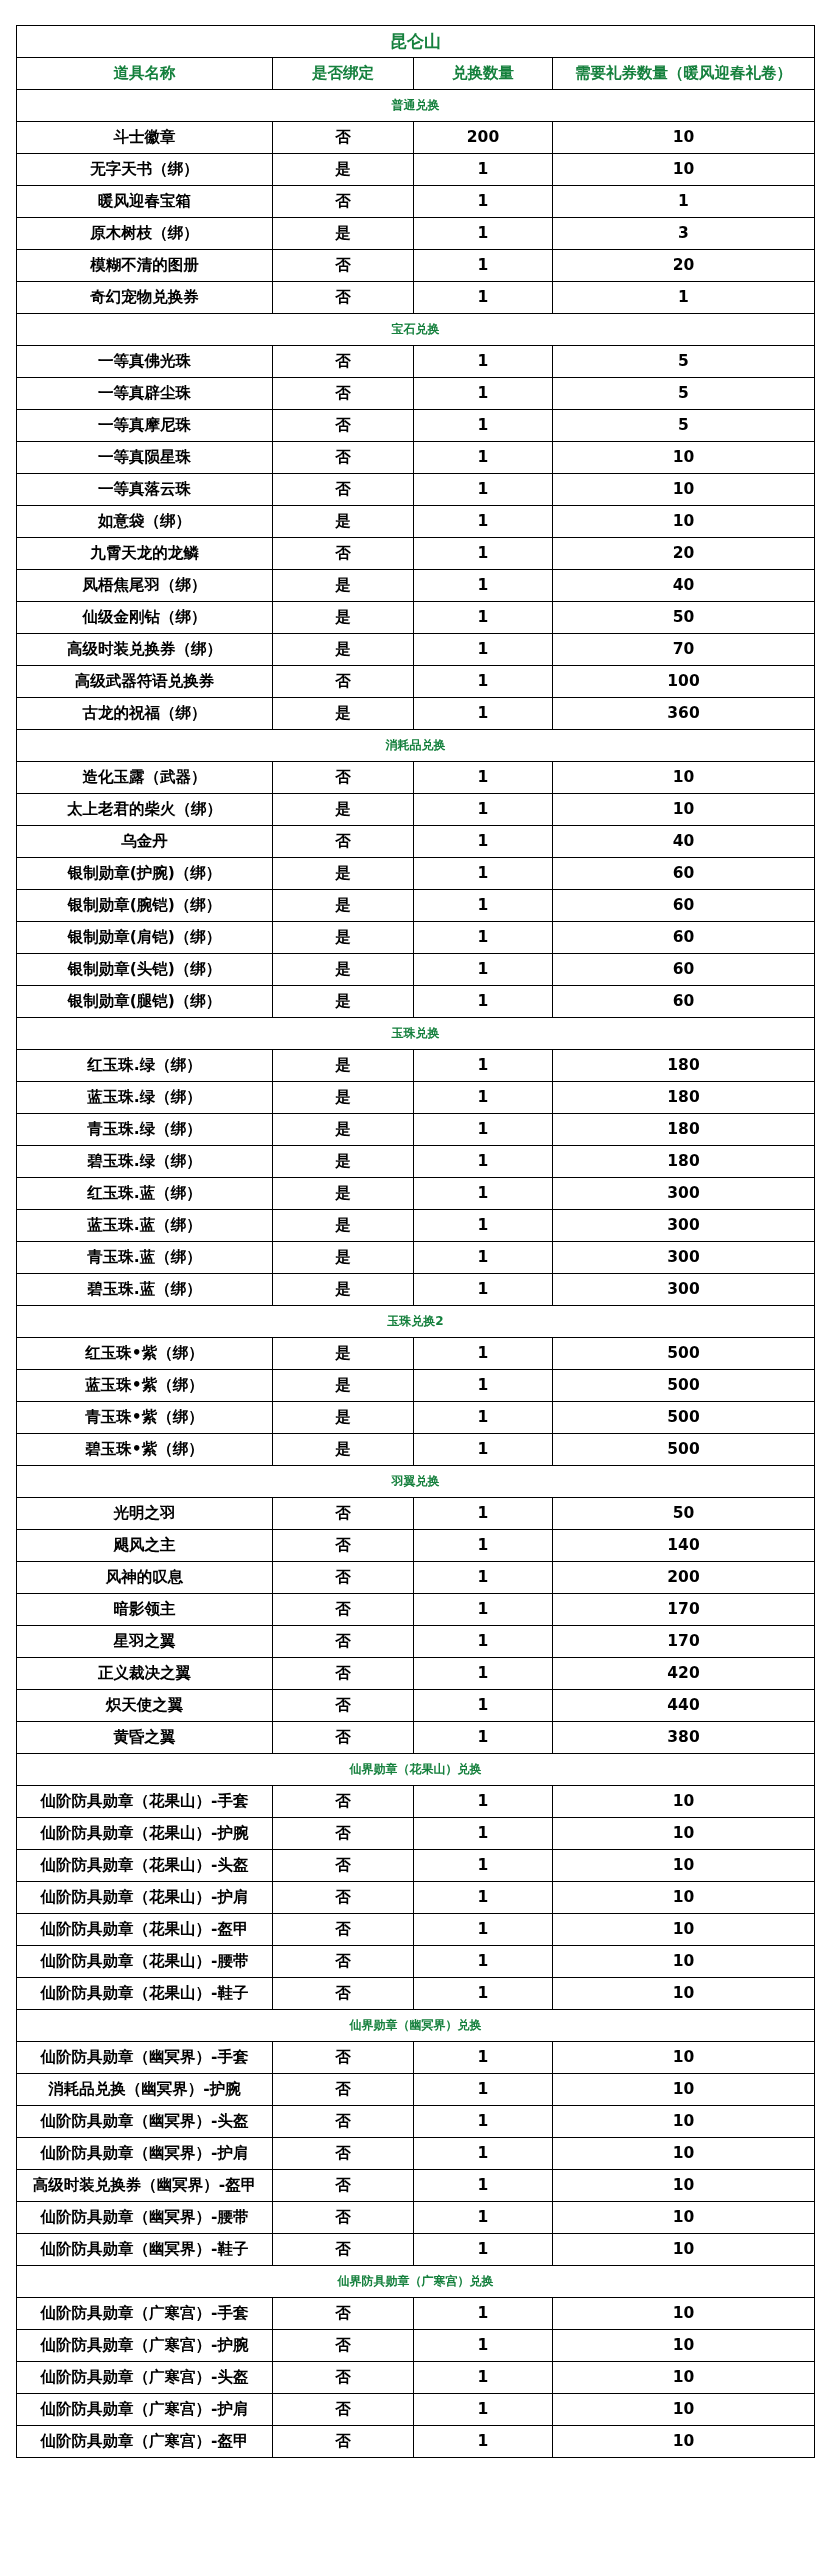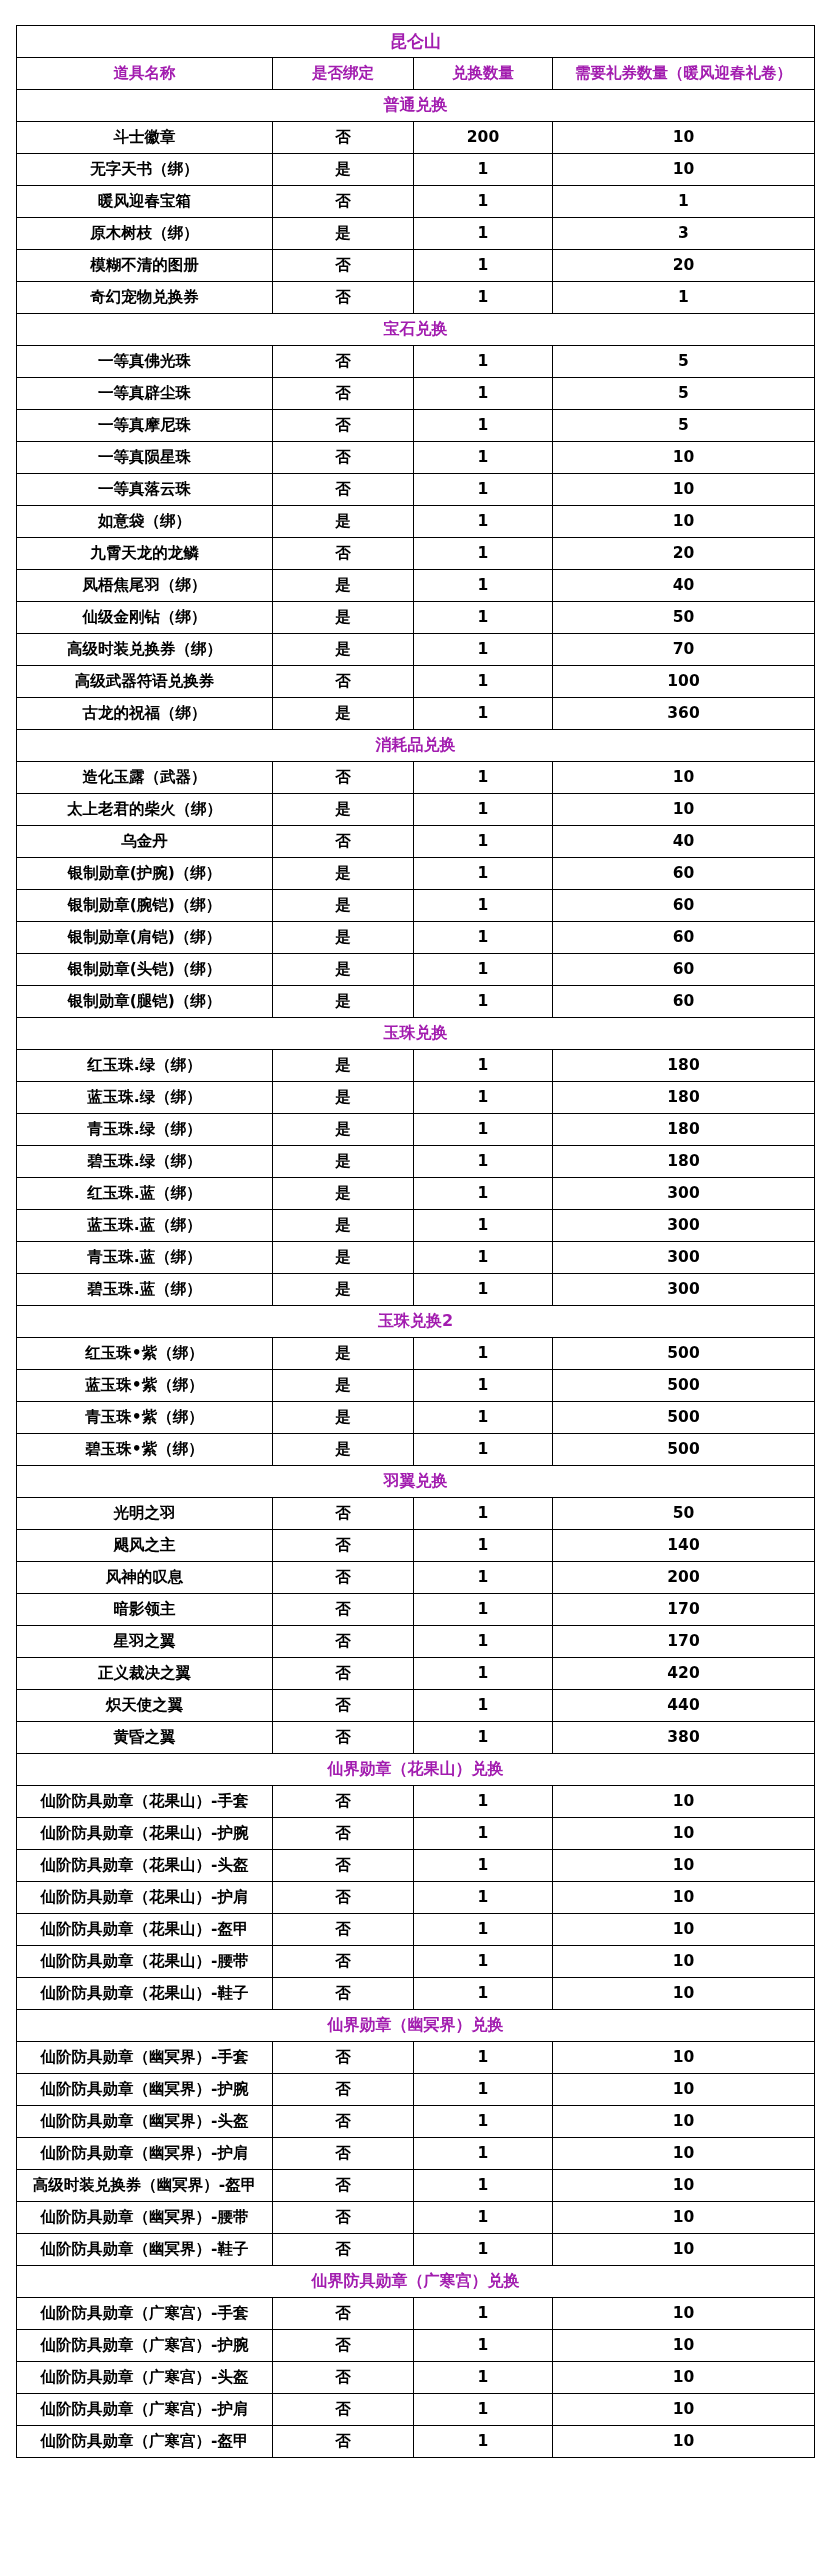--- a/index.html
+++ b/index.html
@@ -15,23 +15,23 @@
   }
   td{
     border:1.2px solid #000000;
     height:31px;
     padding:0 2.4px;
     text-align:center;vertical-align:middle;
     font-weight:bold;font-size:15.5px;line-height:1.15;
     color:#000000;
     overflow:hidden;white-space:nowrap;
   }
-  td.red{color:#a21caf;text-align:center;}
+  td.red{color:#15803d;text-align:center;}
   td.title-cell{font-size:17px;}
-  td.section-cell{font-size:16px;margin-top:28px;}
+  td.section-cell{font-size:12px;margin-top:28px;}
 </style>
 </head>
 <body>
 
 <table class="exchange">
   <colgroup>
     <col style="width:256px">
     <col style="width:141px">
     <col style="width:139px">
     <col style="width:262px">
@@ -388,21 +388,21 @@
       <tr>
         <td colspan="4" class="red section-cell">仙界勋章（幽冥界）兑换</td>
       </tr>
       <tr>
         <td>仙阶防具勋章（幽冥界）-手套</td>
         <td>否</td>
         <td>1</td>
         <td>10</td>
       </tr>
       <tr>
-        <td>仙阶防具勋章（幽冥界）-护腕</td>
+        <td>消耗品兑换（幽冥界）-护腕</td>
         <td>否</td>
         <td>1</td>
         <td>10</td>
       </tr>
       <tr>
         <td>仙阶防具勋章（幽冥界）-头盔</td>
         <td>否</td>
         <td>1</td>
         <td>10</td>
       </tr>

